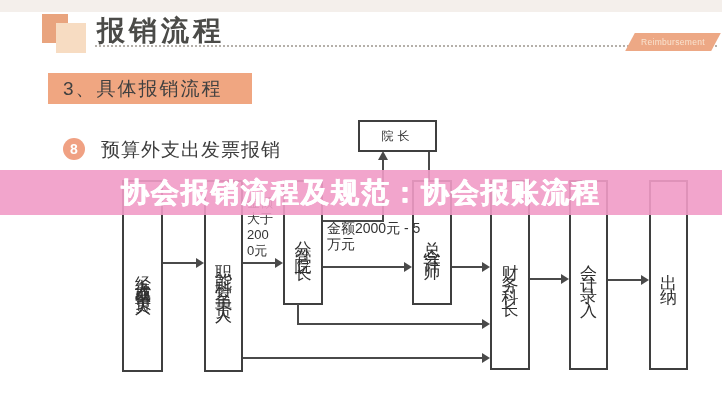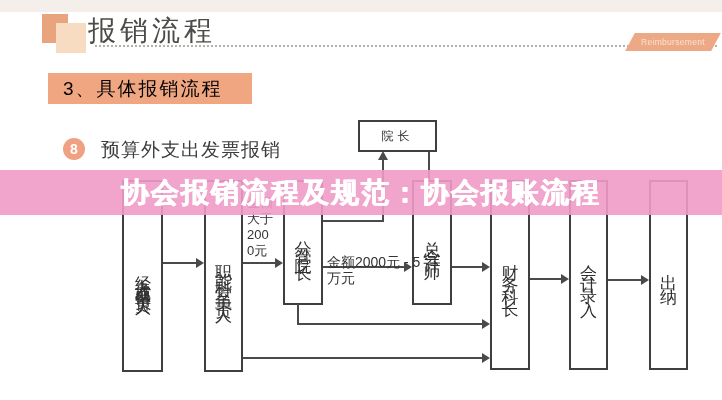--- a/index.html
+++ b/index.html
@@ -5,27 +5,27 @@
   html,body{margin:0;padding:0;}
   body{font-family:"Liberation Sans","DejaVu Sans",sans-serif;background:#ffffff;}
   .canvas{position:relative;width:722px;height:400px;background:#ffffff;overflow:hidden;}
 
   
   .top-strip{position:absolute;left:0;top:0;width:722px;height:12px;background:#f4efeb;}
 
   
   .icon-back{position:absolute;left:42px;top:14px;width:26px;height:29px;background:#e9a47e;}
   .icon-front{position:absolute;left:56px;top:23px;width:30px;height:30px;background:#f7dcc2;}
-  .page-title{position:absolute;left:88px;top:12px;font-size:28px;letter-spacing:4px;font-weight:400;color:#4b4b48;}
+  .page-title{position:absolute;left:97px;top:12px;font-size:28px;letter-spacing:4px;font-weight:700;color:#4b4b48;}
   .dotted-rule{position:absolute;left:95px;top:45px;width:622px;border-bottom:2px dotted #b5b0aa;}
   .badge{position:absolute;left:630px;top:33px;width:86px;height:18px;background:#eda885;transform:skewX(-28deg);display:flex;align-items:center;justify-content:center;}
   .badge span{transform:skewX(28deg);font-size:8.5px;color:#f9e4d1;letter-spacing:.3px;}
 
   
-  .section-header{position:absolute;left:48px;top:73px;width:204px;height:31px;background:#f0a681;color:#000000;
+  .section-header{position:absolute;left:48px;top:73px;width:204px;height:31px;background:#f0a681;color:#404040;
     font-size:19px;line-height:31px;padding-left:15px;box-sizing:border-box;letter-spacing:2px;font-weight:500;}
 
   
   .num-circle{position:absolute;left:63px;top:138px;width:22px;height:22px;border-radius:50%;background:#f0a183;
     color:#ffffff;font-size:14px;font-weight:bold;display:flex;align-items:center;justify-content:center;}
   .item-title{position:absolute;left:101px;top:137px;font-size:19px;font-weight:400;color:#3c3c3c;letter-spacing:1px;}
 
   
   .fc-box{position:absolute;background:#ffffff;border:2px solid #3f3f3f;box-sizing:border-box;
     display:flex;align-items:center;justify-content:center;color:#2f2f2f;}
@@ -102,19 +102,19 @@
   <div class="harrow" style="left:452px;top:266px;width:30px;"></div>
   <div class="harrow" style="left:530px;top:278px;width:31px;"></div>
   <div class="harrow" style="left:608px;top:279px;width:33px;"></div>
 
   <div class="vline" style="left:297px;top:304px;height:21px;"></div>
   <div class="harrow" style="left:297px;top:323px;width:185px;"></div>
 
   <div class="harrow" style="left:243px;top:357px;width:239px;"></div>
 
   <div class="edge-label small" style="left:247px;top:195px;">金额大于2000元</div>
-  <div class="edge-label" style="left:327px;top:254px;width:102px;">金额2000元 - 5万元</div>
+  <div class="edge-label" style="left:327px;top:220px;width:102px;">金额2000元 - 5万元</div>
 
   <div class="banner">
     <span>协会报销流程及规范：协会报账流程</span>
   </div>
 
 </div>
 
 </body></html>

